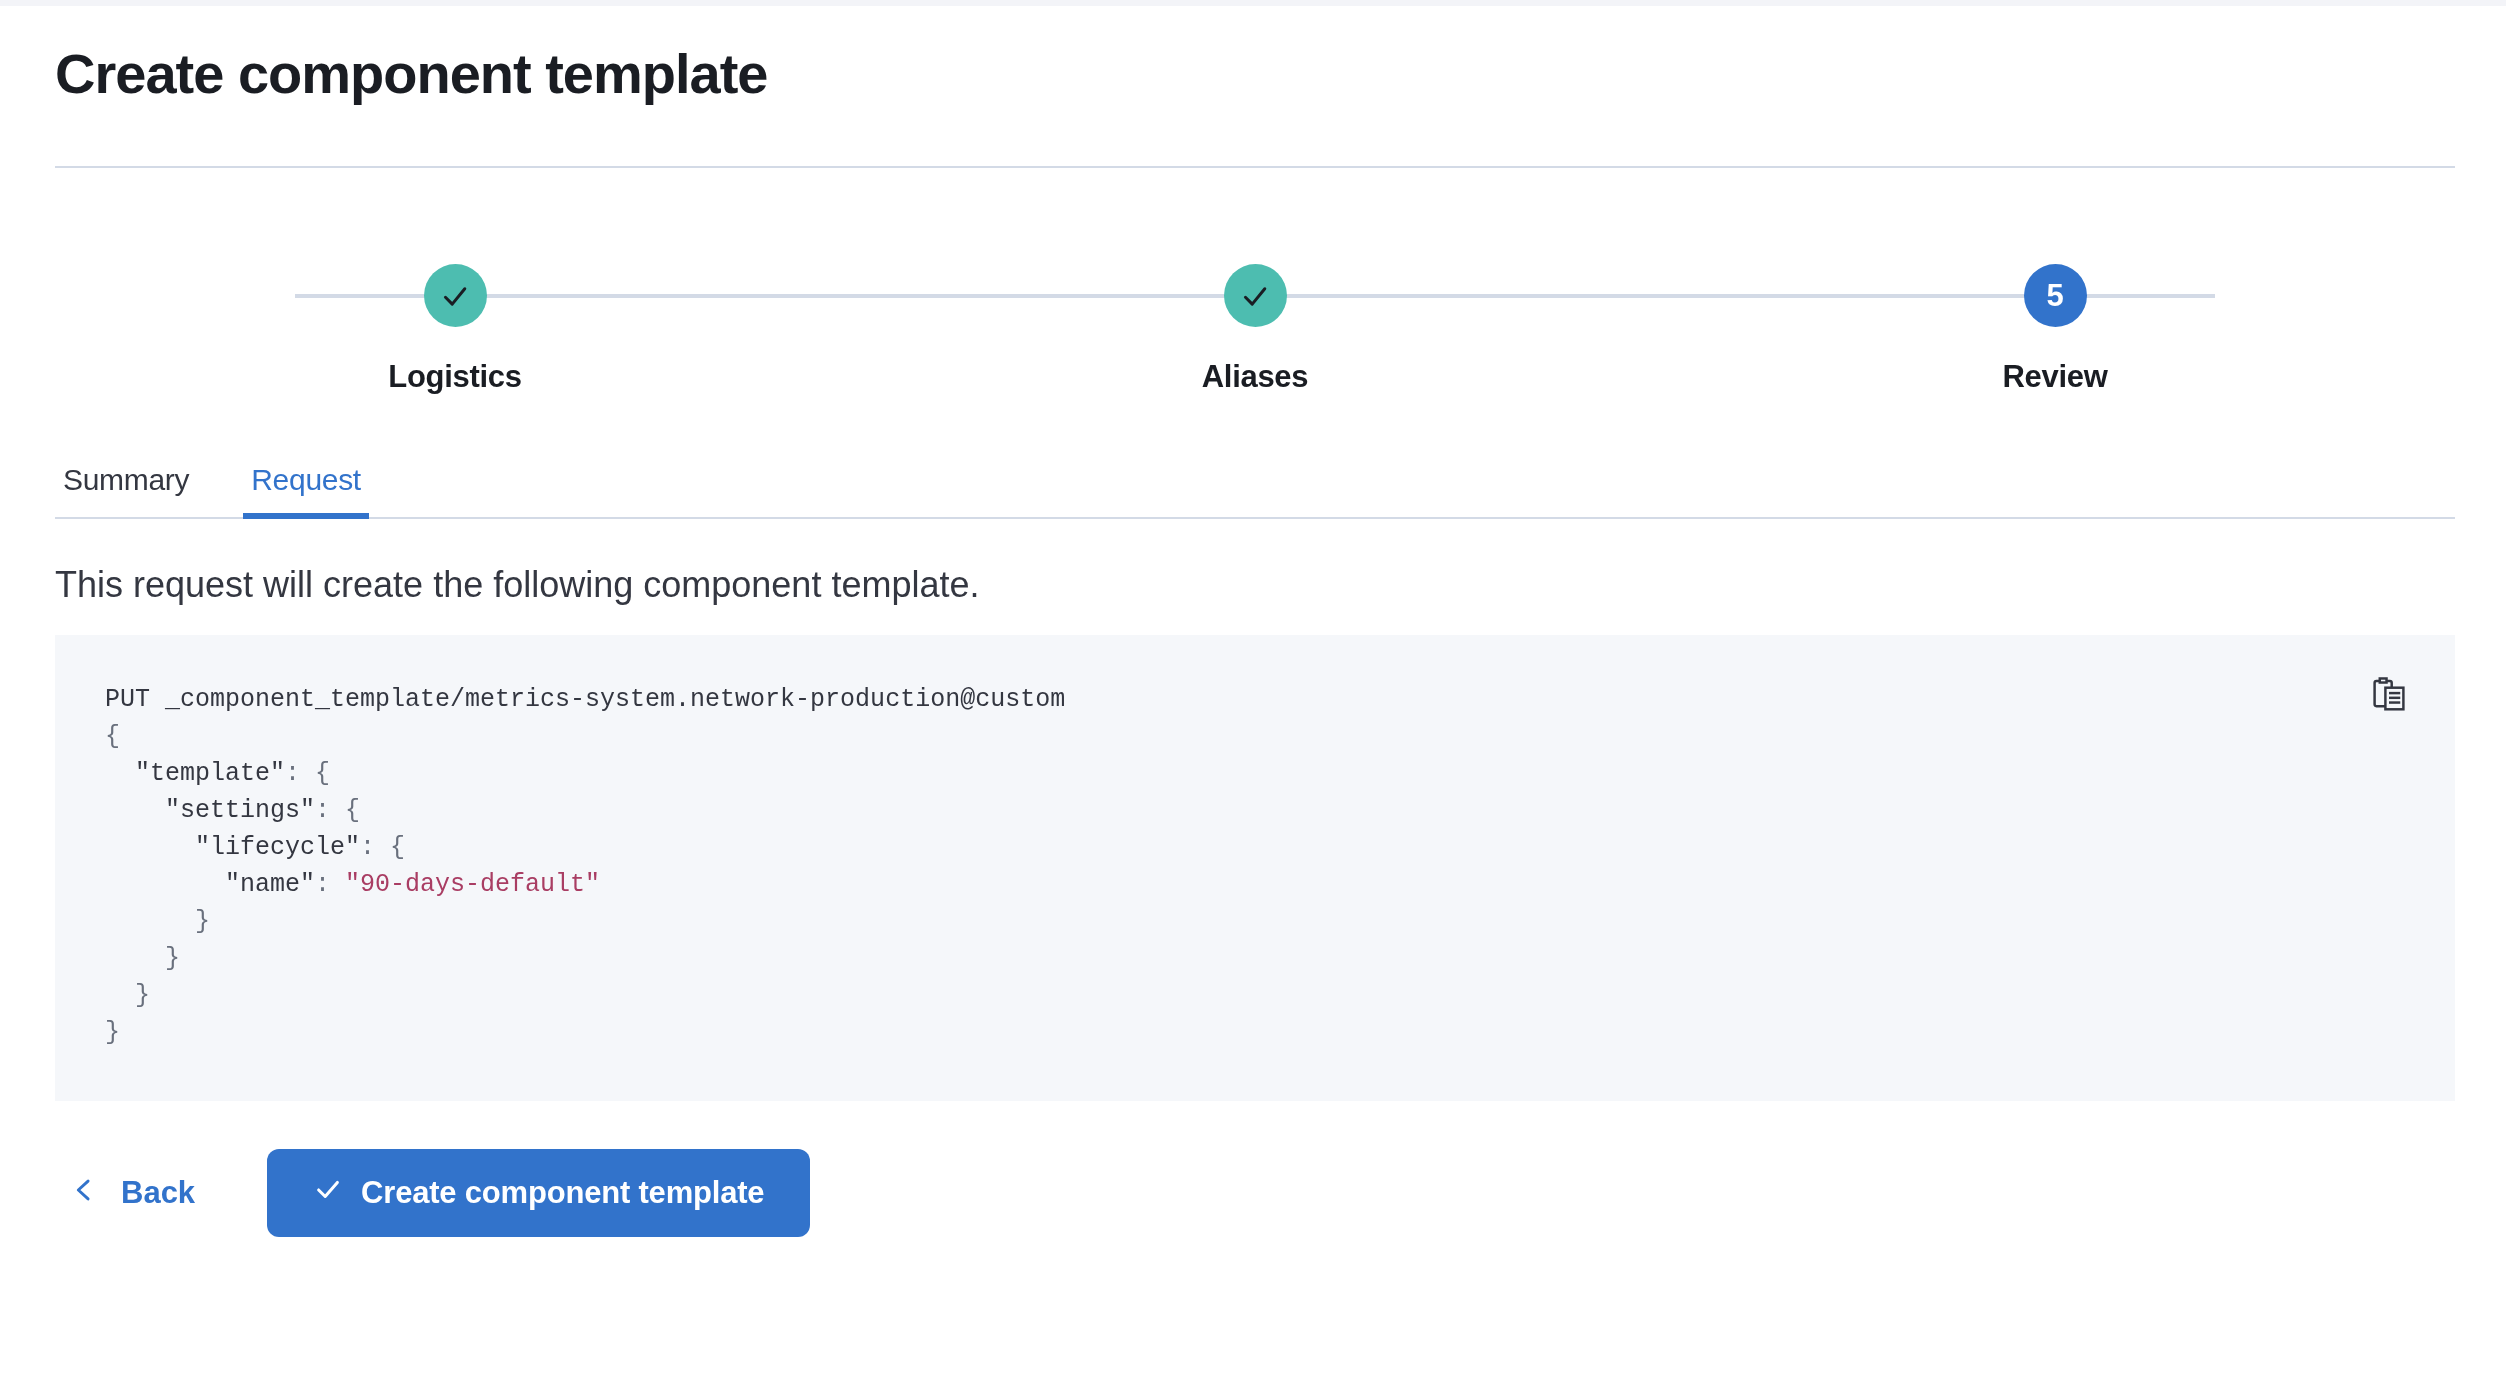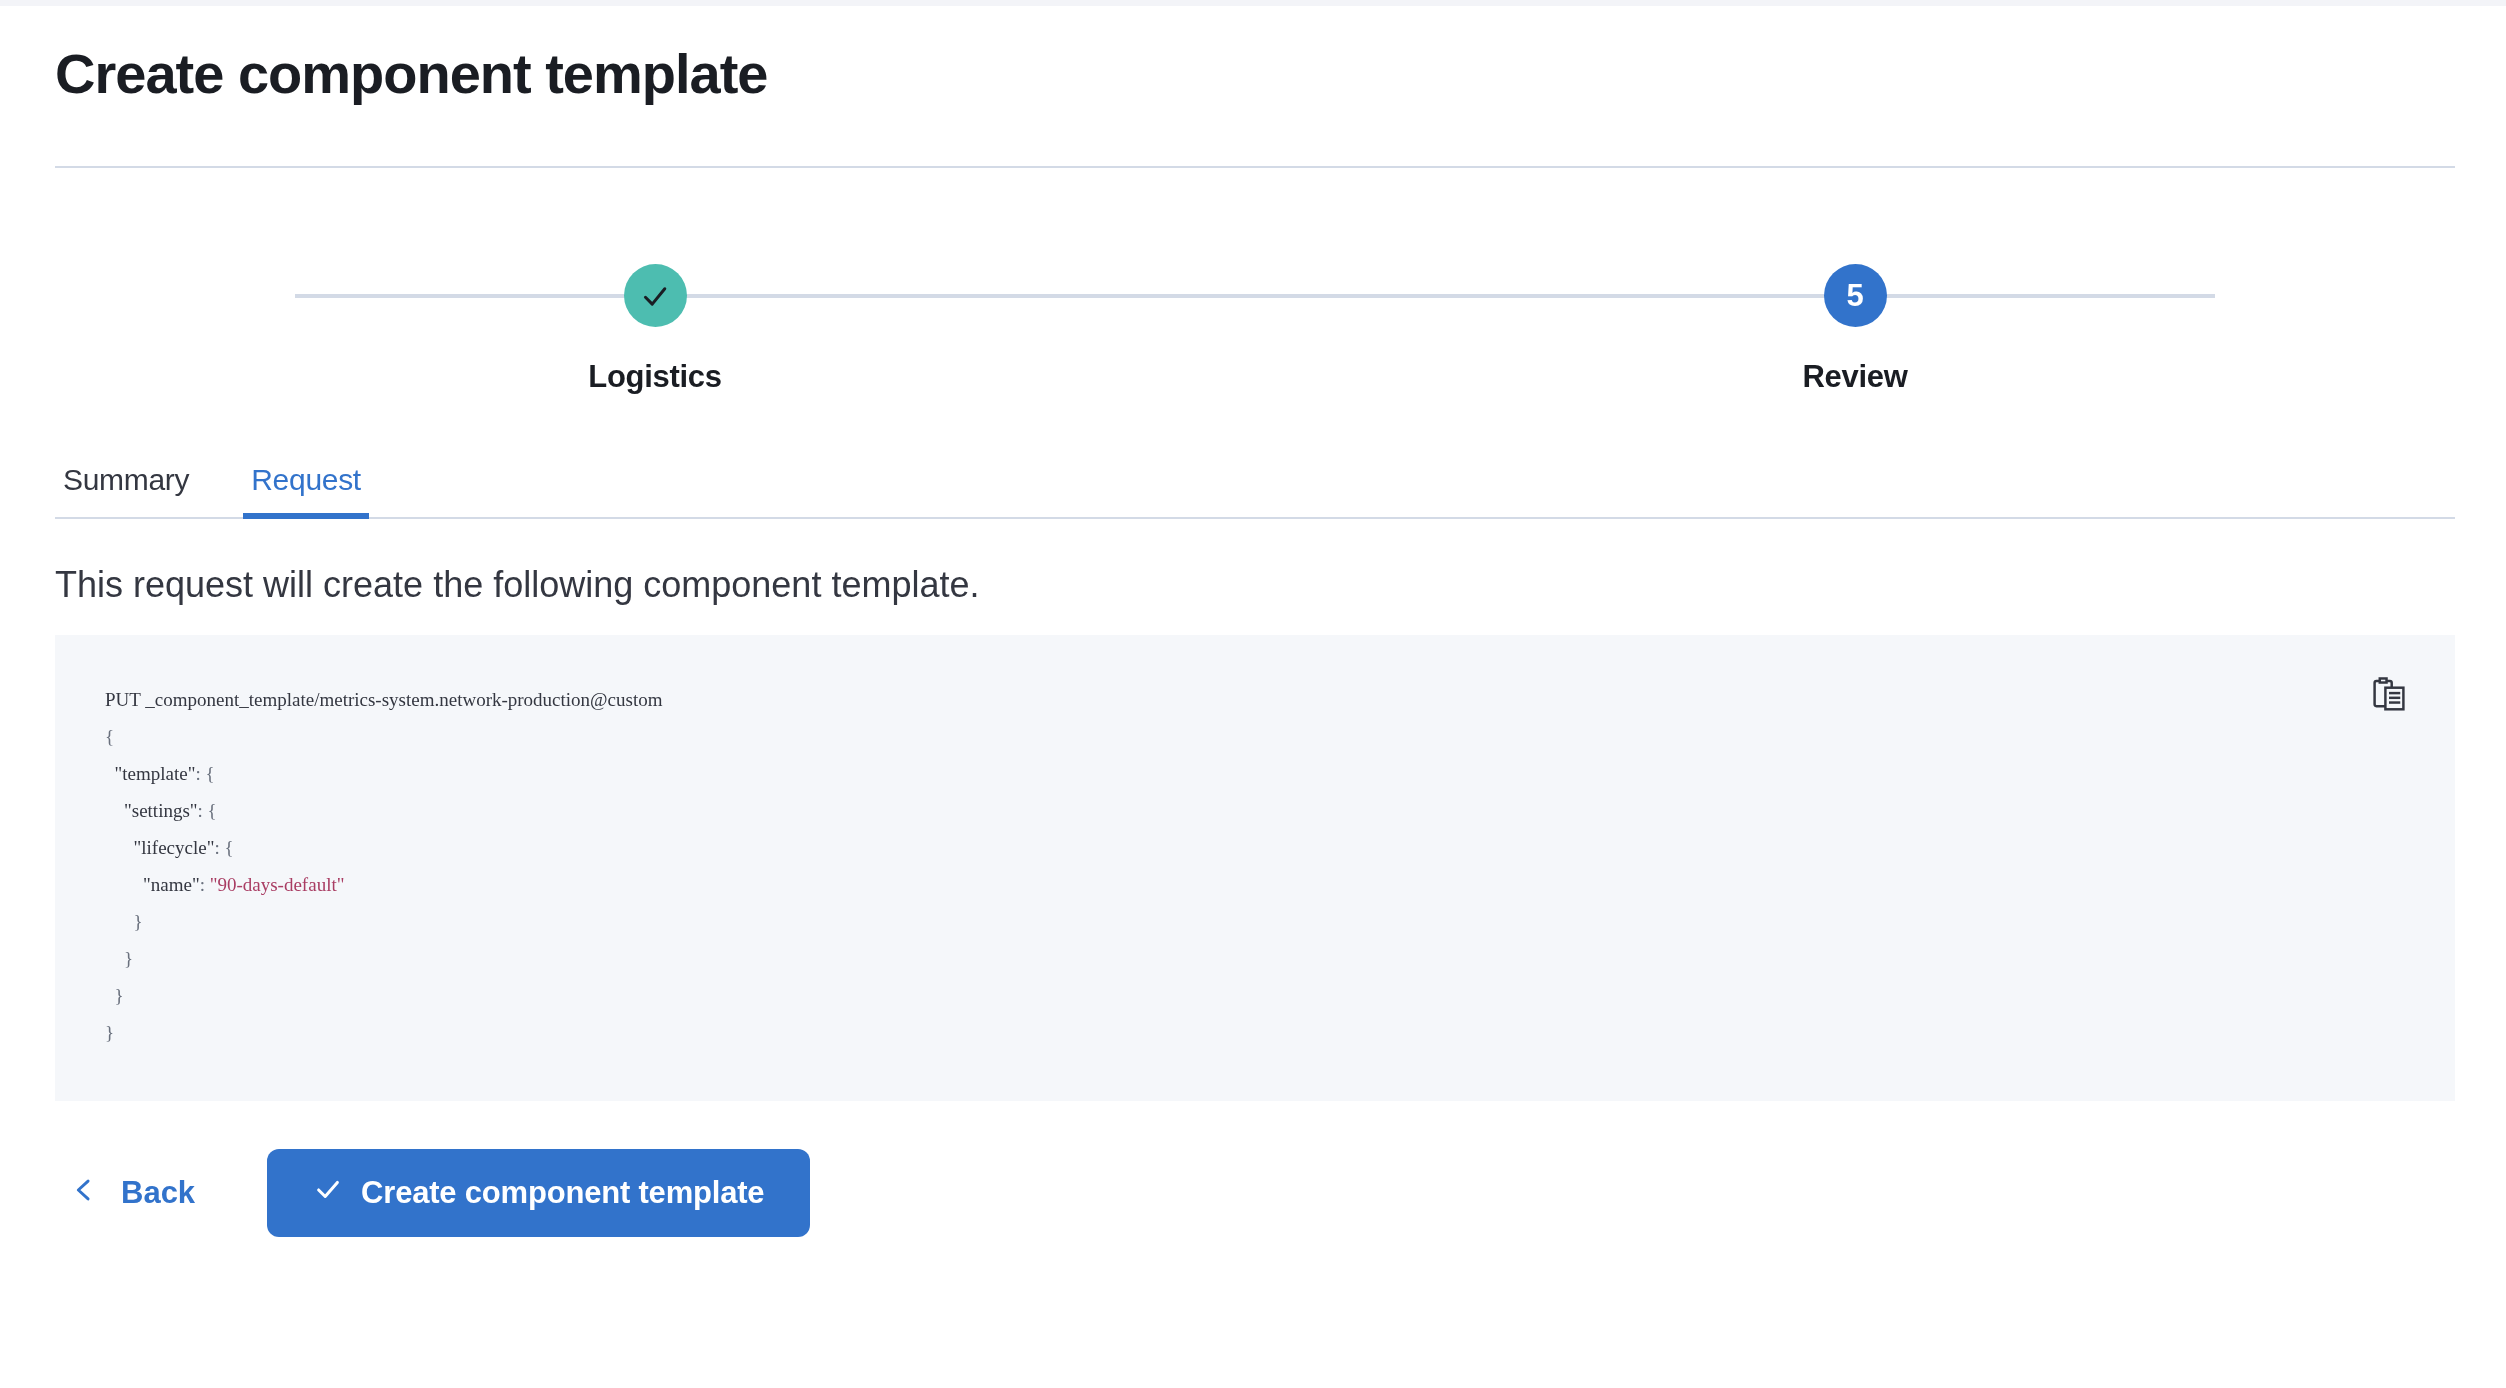--- a/index.html
+++ b/index.html
@@ -30,21 +30,21 @@
   
   .tabs{display:flex;gap:46px;margin-top:64px;border-bottom:2px solid var(--divider,#D3DAE6);}
   .tab{position:relative;padding:0 8px 18px;font-size:30px;line-height:38px;font-weight:400;color:var(--text-body,#343741);cursor:pointer;letter-spacing:-0.3px;}
   .tab.active{color:var(--primary,#3273CB);}
   .tab.active::after{content:"";position:absolute;left:0;right:0;bottom:-2px;height:6px;background:var(--primary,#3273CB);}
 
   .description{margin-top:46px;font-size:36px;line-height:40px;color:var(--text-body,#343741);}
 
   
   .code-block{position:relative;margin-top:30px;background:var(--code-bg,#F5F7FA);padding:46px 50px;height:466px;}
-  .code{font-family:Liberation Serif, serif;font-size:19px;line-height:37px;white-space:pre;color:var(--text-body,#343741);}
+  .code{font-family:Liberation Mono, monospace;font-size:25px;line-height:37px;white-space:pre;color:var(--text-body,#343741);}
   .tok-plain,.tok-key{color:var(--text-body,#343741);}
   .tok-punct{color:var(--punct,#69707D);}
   .tok-string{color:var(--string,#A93D63);}
   .copy-btn{position:absolute;top:40px;right:46px;width:40px;height:40px;background:none;border:none;cursor:pointer;display:flex;align-items:center;justify-content:center;}
   .copy-btn svg{width:36px;height:36px;}
 
   
   .footer{display:flex;align-items:center;margin-top:48px;}
   .back-btn{display:flex;align-items:center;gap:24px;padding:0 16px;height:88px;background:none;border:none;cursor:pointer;
     color:var(--primary,#3273CB);font-family:inherit;font-size:31px;font-weight:600;}
@@ -66,20 +66,28 @@
   <div class="stepper">
     <div class="connector"></div>
 
   <div class="step">
         <div class="step-circle complete">
           <svg viewBox="0 0 16 16" fill="none">
             <path d="M3.5 8.6 L6.7 11.8 L12.6 4.6" stroke="currentColor" stroke-width="1.4" stroke-linecap="round" stroke-linejoin="round"></path>
           </svg>
         </div>
         <div class="step-label">Logistics</div>
+      </div>
+      <div class="step">
+        <div class="step-circle complete">
+          <svg viewBox="0 0 16 16" fill="none">
+            <path d="M3.5 8.6 L6.7 11.8 L12.6 4.6" stroke="currentColor" stroke-width="1.4" stroke-linecap="round" stroke-linejoin="round"></path>
+          </svg>
+        </div>
+        <div class="step-label">Aliases</div>
       </div>
       <div class="step">
         <div class="step-circle current">
           <span>5</span>
         </div>
         <div class="step-label">Review</div>
       </div>
     </div>
 
 

